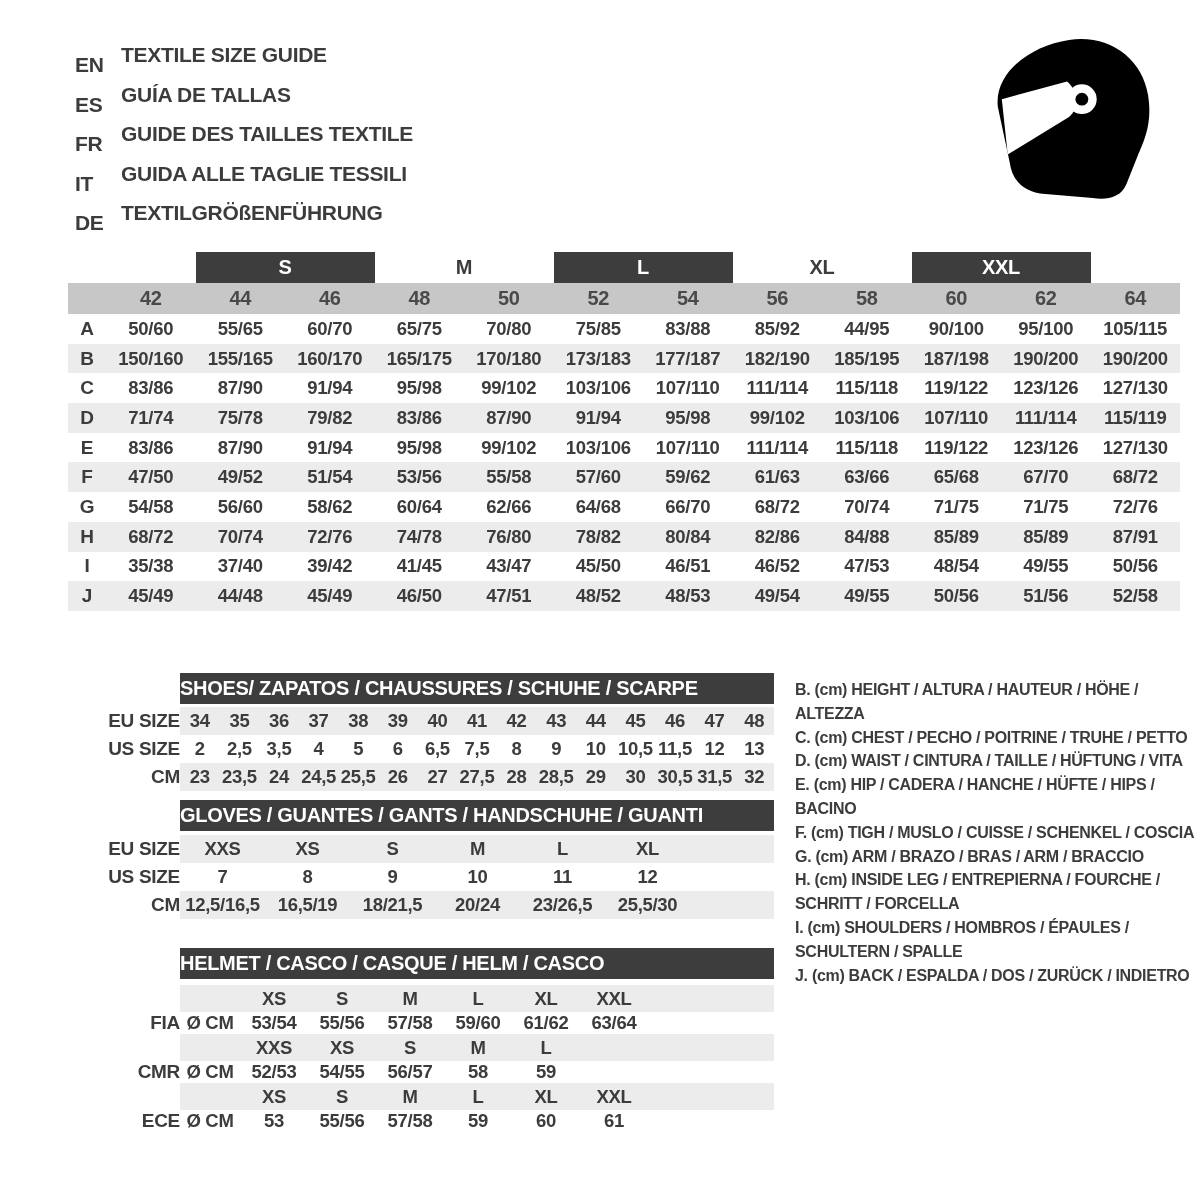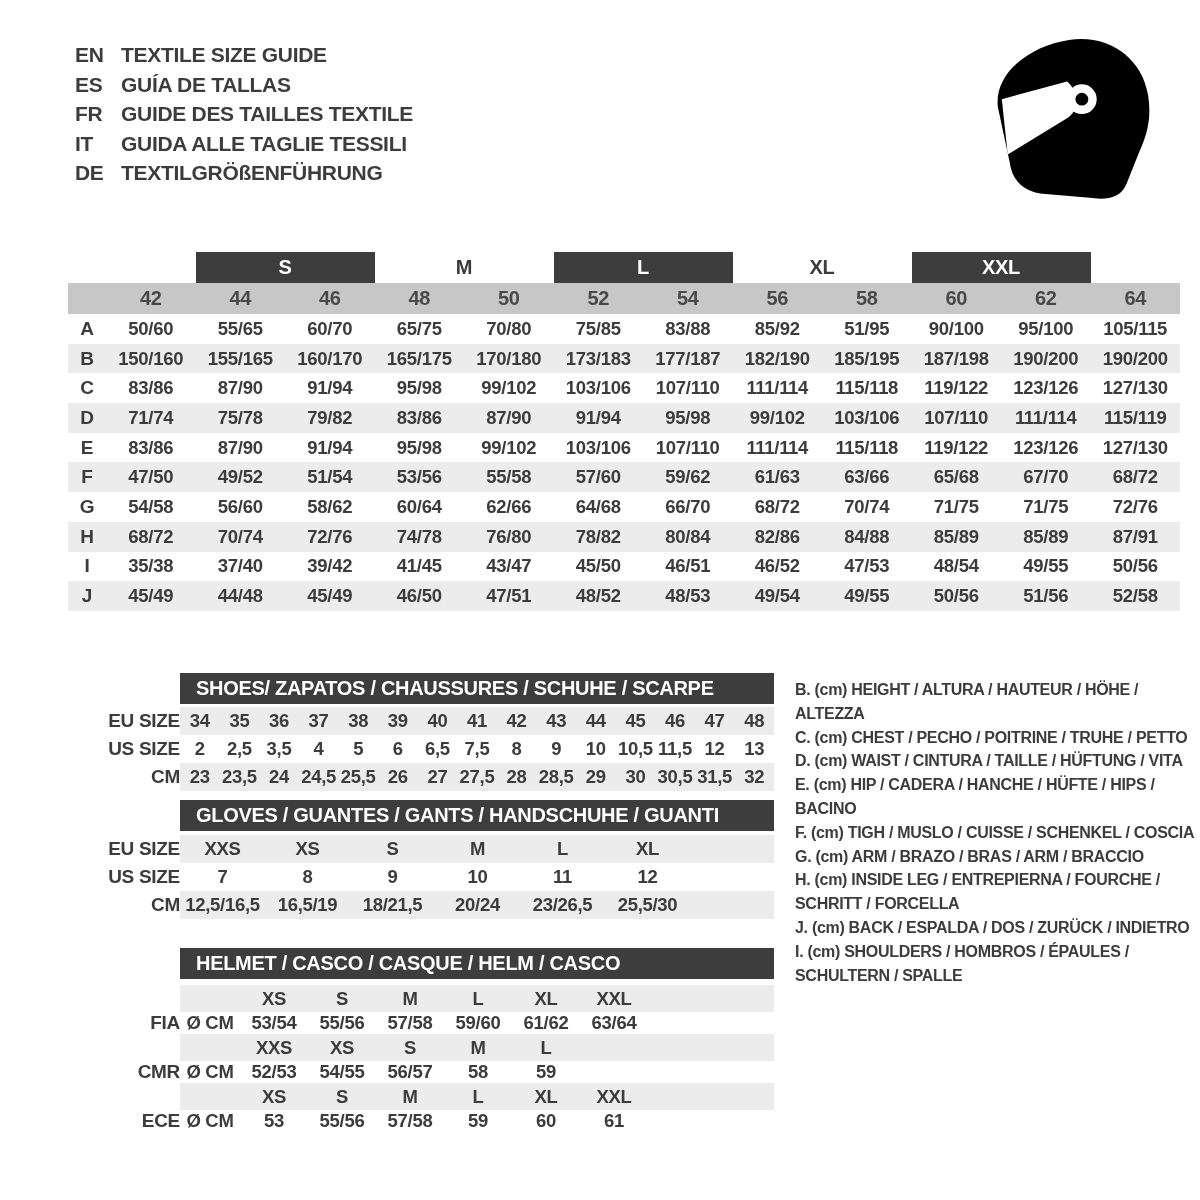--- a/index.html
+++ b/index.html
@@ -5,40 +5,40 @@
   html,body{margin:0;padding:0;}
   body{
     width:1200px;height:1200px;position:relative;background:#fff;
     font-family:"Liberation Sans","DejaVu Sans",sans-serif;
     font-weight:700;color:#3c3c3c;letter-spacing:-0.3px;
     -webkit-font-smoothing:antialiased;
   }
   
   .lang-list{position:absolute;left:75px;top:40px;font-size:21px;line-height:29.5px;}
   .lang-row{display:flex;}
-  .lang-code{width:46px;flex:none;}
+  .lang-code{width:46px;flex:none;margin-top:10px;}
   
   .helmet-icon{position:absolute;left:982px;top:30px;width:178px;height:170px;}
   
   .textile{position:absolute;left:68px;top:252px;width:1112px;}
   .grid13{display:grid;grid-template-columns:38px repeat(12,1fr);align-items:center;}
   .group-row{height:31px;}
   .gcell{height:31px;display:flex;align-items:center;justify-content:center;font-size:20px;}
   .gbox{background:#3d3d3d;color:#fff;}
   .gc1{grid-column:3/5}.gc2{grid-column:5/7}.gc3{grid-column:7/9}.gc4{grid-column:9/11}.gc5{grid-column:11/13}
   .num-row{height:31px;background:#c7c7c7;font-size:20px;color:#494949;}
   .num-cell{text-align:center;}
   .trow{height:29.7px;font-size:18.5px;}
   .trow.stripe{background:#ececec;}
   .rlabel{text-align:center;font-size:19px;}
   .tcell{text-align:center;}
   
   .section{position:absolute;left:68px;width:706px;}
   .sec-title{margin-left:112px;height:31px;background:#3d3d3d;color:#fff;
-    font-size:20px;line-height:31px;padding-left:16px;box-sizing:border-box;}
+    font-size:20px;line-height:31px;padding-left:0;box-sizing:border-box;}
   .gap3{height:3px}.gap4{height:4px}.gap6{height:6px}
   .rowlabel{padding-left:12px;text-align:right;font-size:19px;}
   .cellc{text-align:center;}
   .graybg{background:linear-gradient(90deg,#ffffff 112px,#ececec 112px);}
   
   .sgrid{display:grid;grid-template-columns:112px repeat(15,1fr);align-items:center;height:28px;font-size:18.5px;}
   
   .ggrid{display:grid;grid-template-columns:112px repeat(6,85px);align-items:center;height:28px;font-size:18.5px;}
   
   .hgrid{display:grid;grid-template-columns:112px 60px repeat(6,68px);align-items:center;font-size:18.5px;}
@@ -115,21 +115,21 @@
     <span class="rlabel">A</span>
 
   <span class="tcell">50/60</span>
       <span class="tcell">55/65</span>
       <span class="tcell">60/70</span>
       <span class="tcell">65/75</span>
       <span class="tcell">70/80</span>
       <span class="tcell">75/85</span>
       <span class="tcell">83/88</span>
       <span class="tcell">85/92</span>
-      <span class="tcell">51/95</span>
+      <span class="tcell">44/95</span>
       <span class="tcell">90/100</span>
       <span class="tcell">95/100</span>
       <span class="tcell">105/115</span>
     </div>
   <div class="trow grid13 stripe">
     <span class="rlabel">B</span>
 
   <span class="tcell">150/160</span>
       <span class="tcell">155/165</span>
       <span class="tcell">160/170</span>
@@ -444,15 +444,15 @@
 
 <div class="legend">
 
     <div class="legend-item">B. (cm) HEIGHT / ALTURA / HAUTEUR / HÖHE / ALTEZZA</div>
     <div class="legend-item">C. (cm) CHEST / PECHO / POITRINE / TRUHE / PETTO</div>
     <div class="legend-item">D. (cm) WAIST / CINTURA / TAILLE / HÜFTUNG / VITA</div>
     <div class="legend-item">E. (cm) HIP / CADERA / HANCHE / HÜFTE / HIPS / BACINO</div>
     <div class="legend-item">F. (cm) TIGH / MUSLO / CUISSE / SCHENKEL / COSCIA</div>
     <div class="legend-item">G. (cm) ARM / BRAZO / BRAS / ARM / BRACCIO</div>
     <div class="legend-item">H. (cm) INSIDE LEG / ENTREPIERNA / FOURCHE / SCHRITT / FORCELLA</div>
+    <div class="legend-item">I. (cm) SHOULDERS / HOMBROS / ÉPAULES / SCHULTERN / SPALLE</div>
     <div class="legend-item">J. (cm) BACK / ESPALDA / DOS / ZURÜCK / INDIETRO</div>
-    <div class="legend-item">I. (cm) SHOULDERS / HOMBROS / ÉPAULES / SCHULTERN / SPALLE</div>
   </div>
 
 </body></html>

